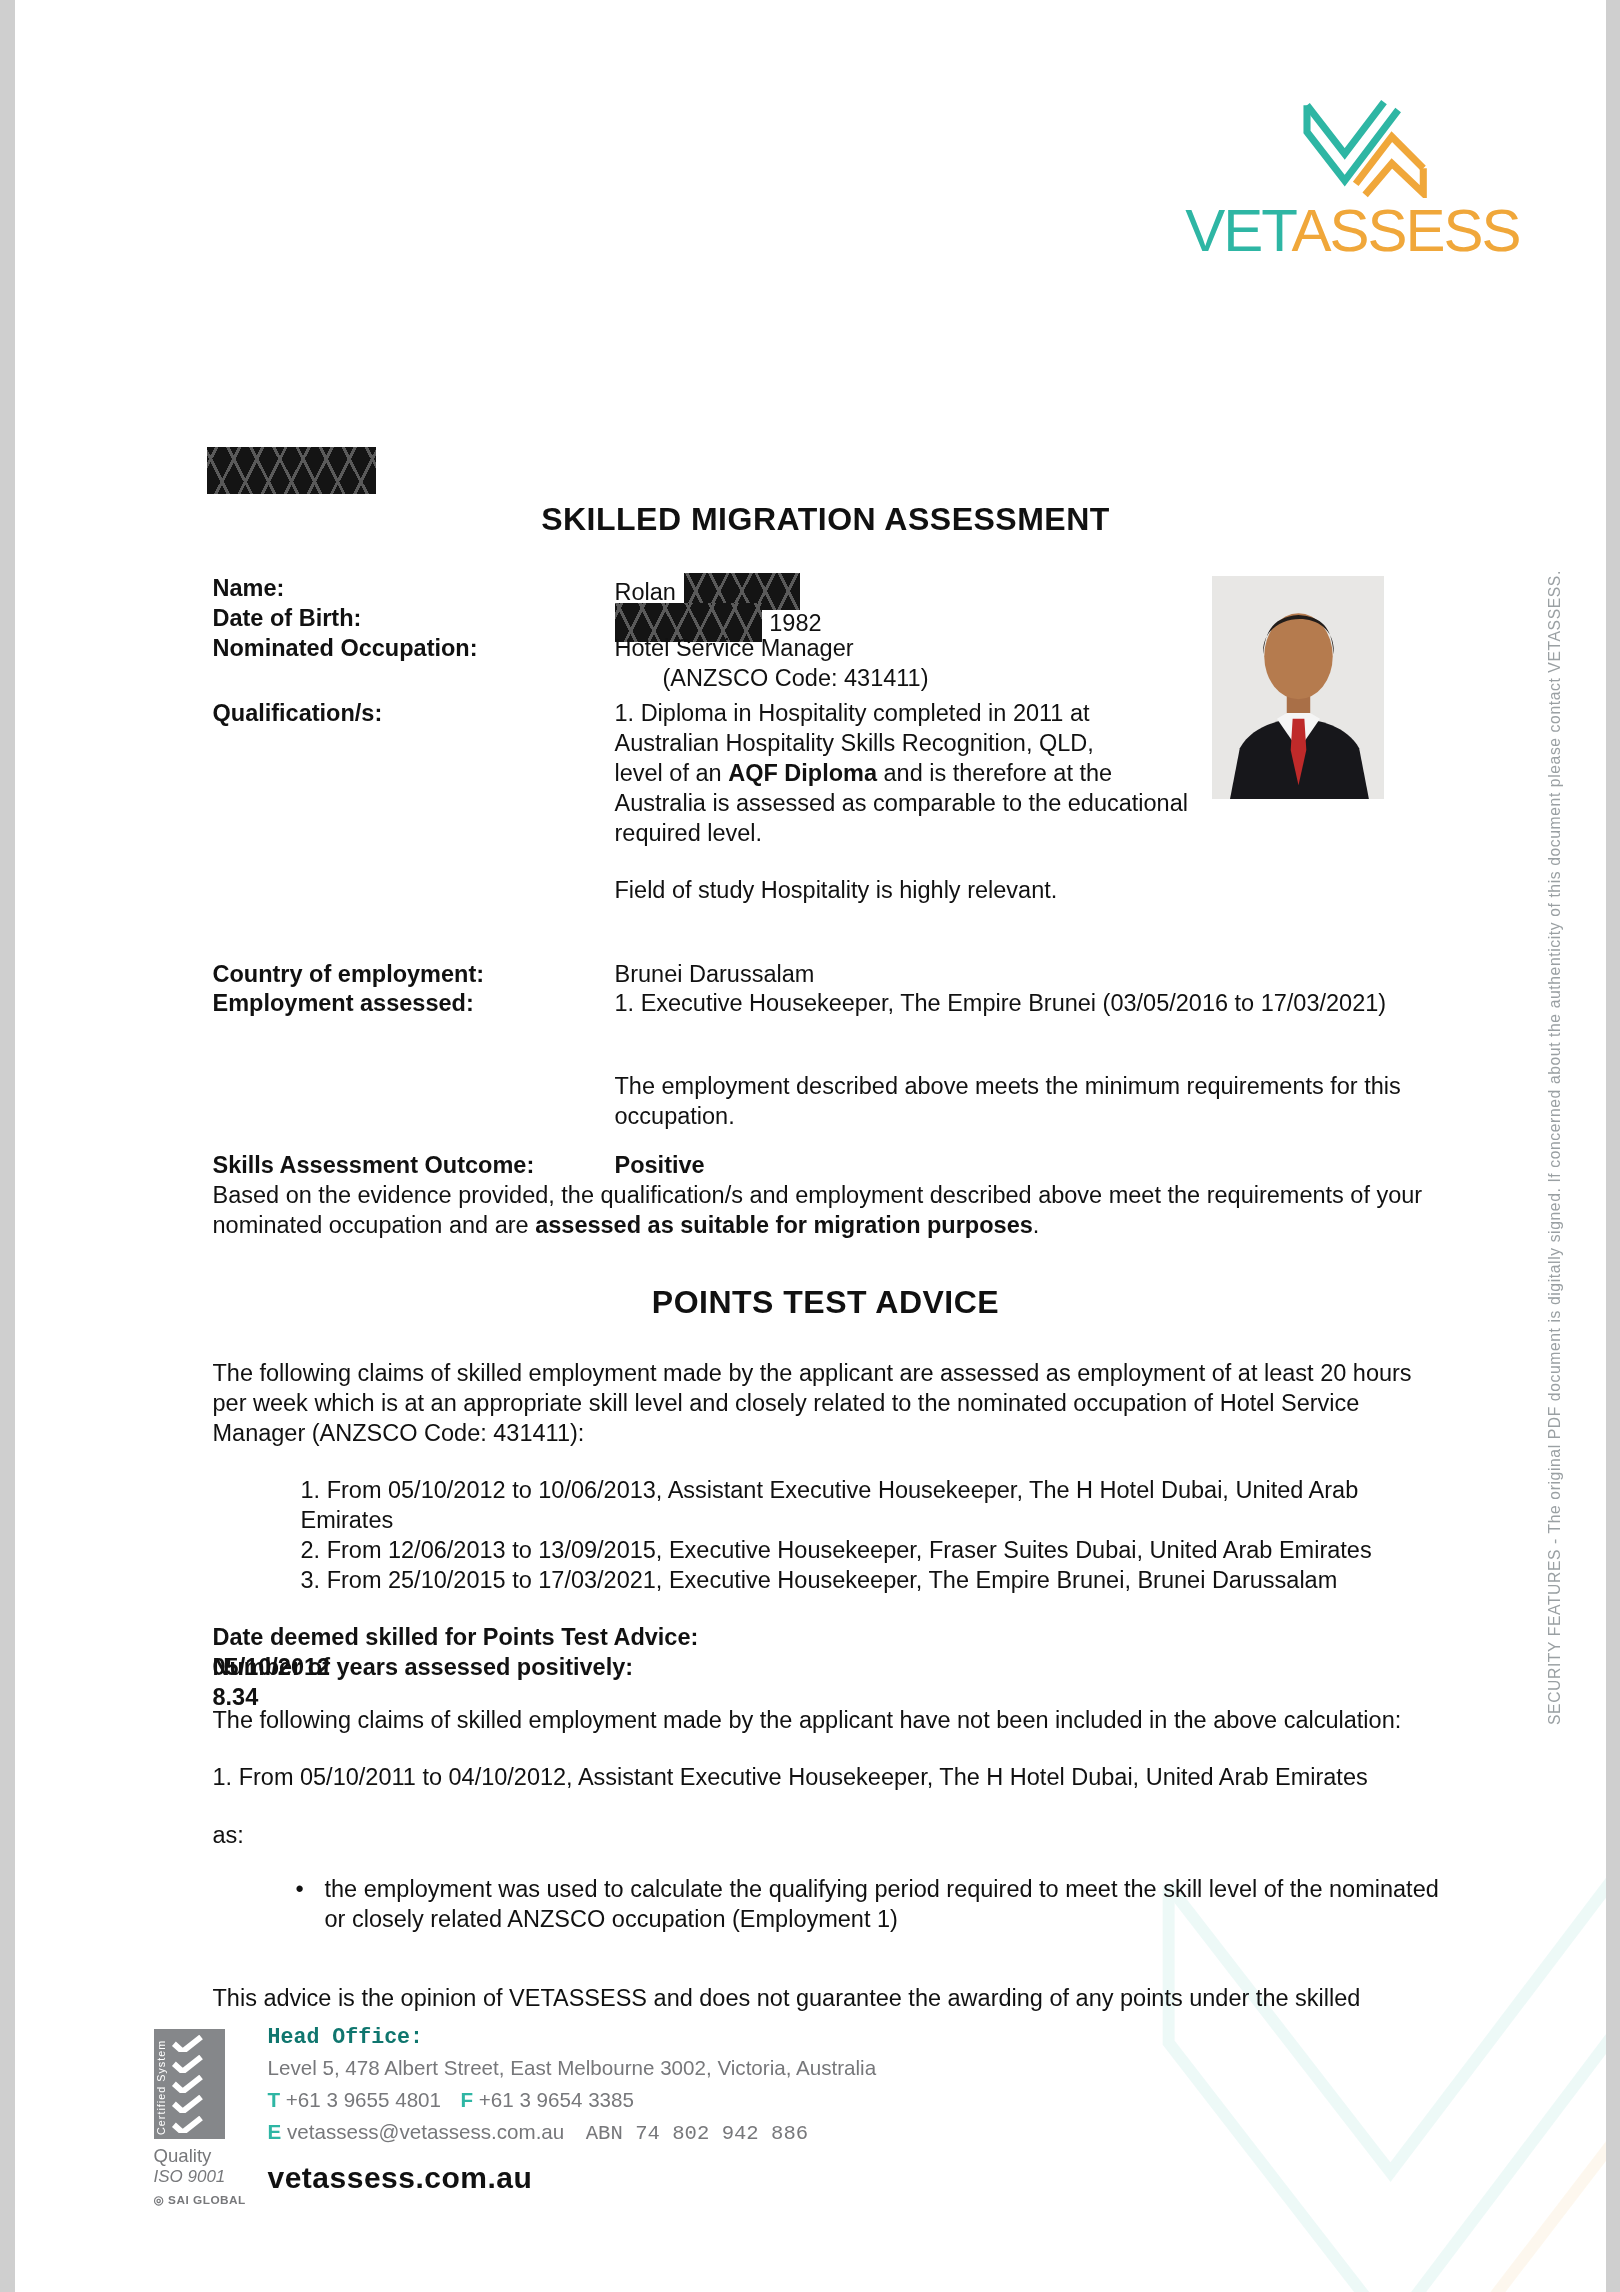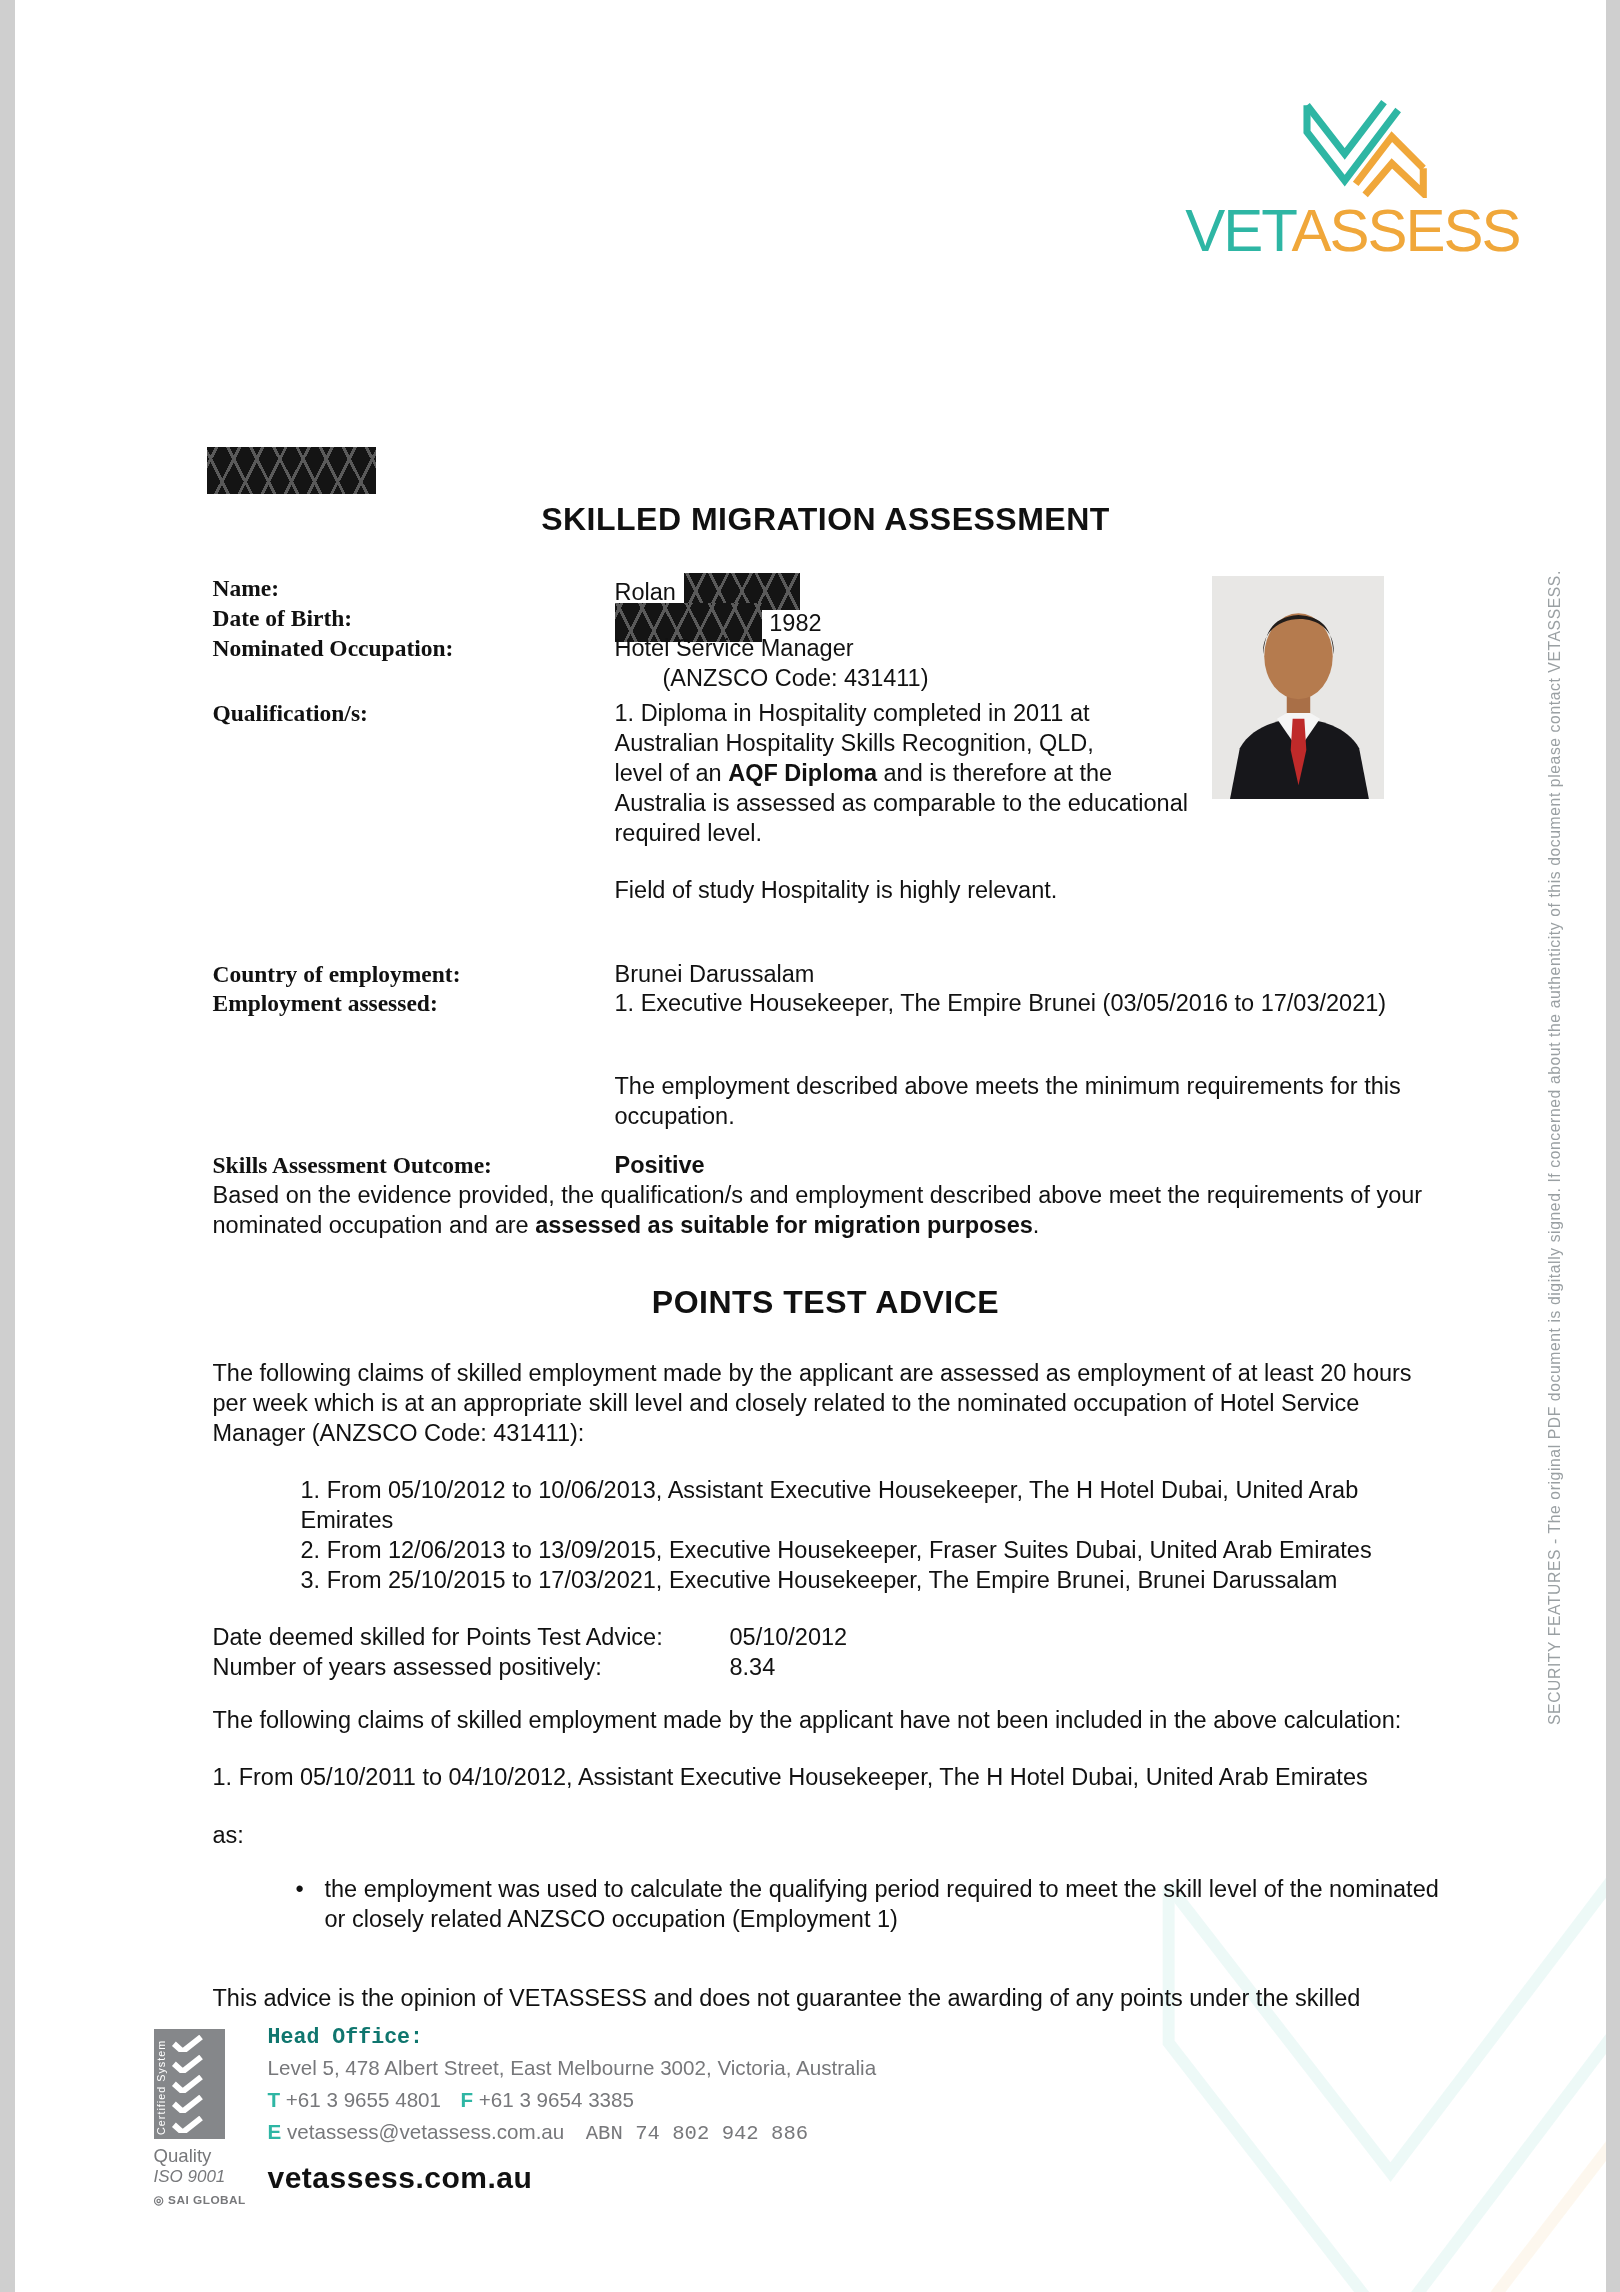--- a/index.html
+++ b/index.html
@@ -20,24 +20,24 @@
     background-color:#141414;
     background-image:
       repeating-linear-gradient(63deg, rgba(255,255,255,0) 0 17.6px, #5a5a5a 17.6px 20.6px),
       repeating-linear-gradient(-63deg, rgba(255,255,255,0) 0 17.6px, #5a5a5a 17.6px 20.6px);
   }
   
   .wordmark{font-size:60px;letter-spacing:-2px;white-space:nowrap;}
   .wm-vet{color:#2eb6a4;}
   .wm-assess{color:#f0a73a;}
   
-  .label-col{left:198px;font-weight:bold;font-family:Liberation Serif, serif;}
+  .label-col{left:198px;font-weight:bold;}
   .value-col{left:600px;}
   
-  .kv{display:flex;font-weight:normal;}
+  .kv{display:flex;font-weight:bold;flex-direction:column;}
   .kv .k{width:517px;flex:0 0 auto;white-space:nowrap;}
   
   .foot-gray{color:#77787b;}
   .teal{color:#2eb6a4;}
   .iso-badge{
     width:71px;height:110px;background:#85878a;display:flex;
   }
   .iso-vert{
     writing-mode:vertical-rl;transform:rotate(180deg);
     color:#ffffff;font-size:10.8px;letter-spacing:1px;line-height:13.7px;

